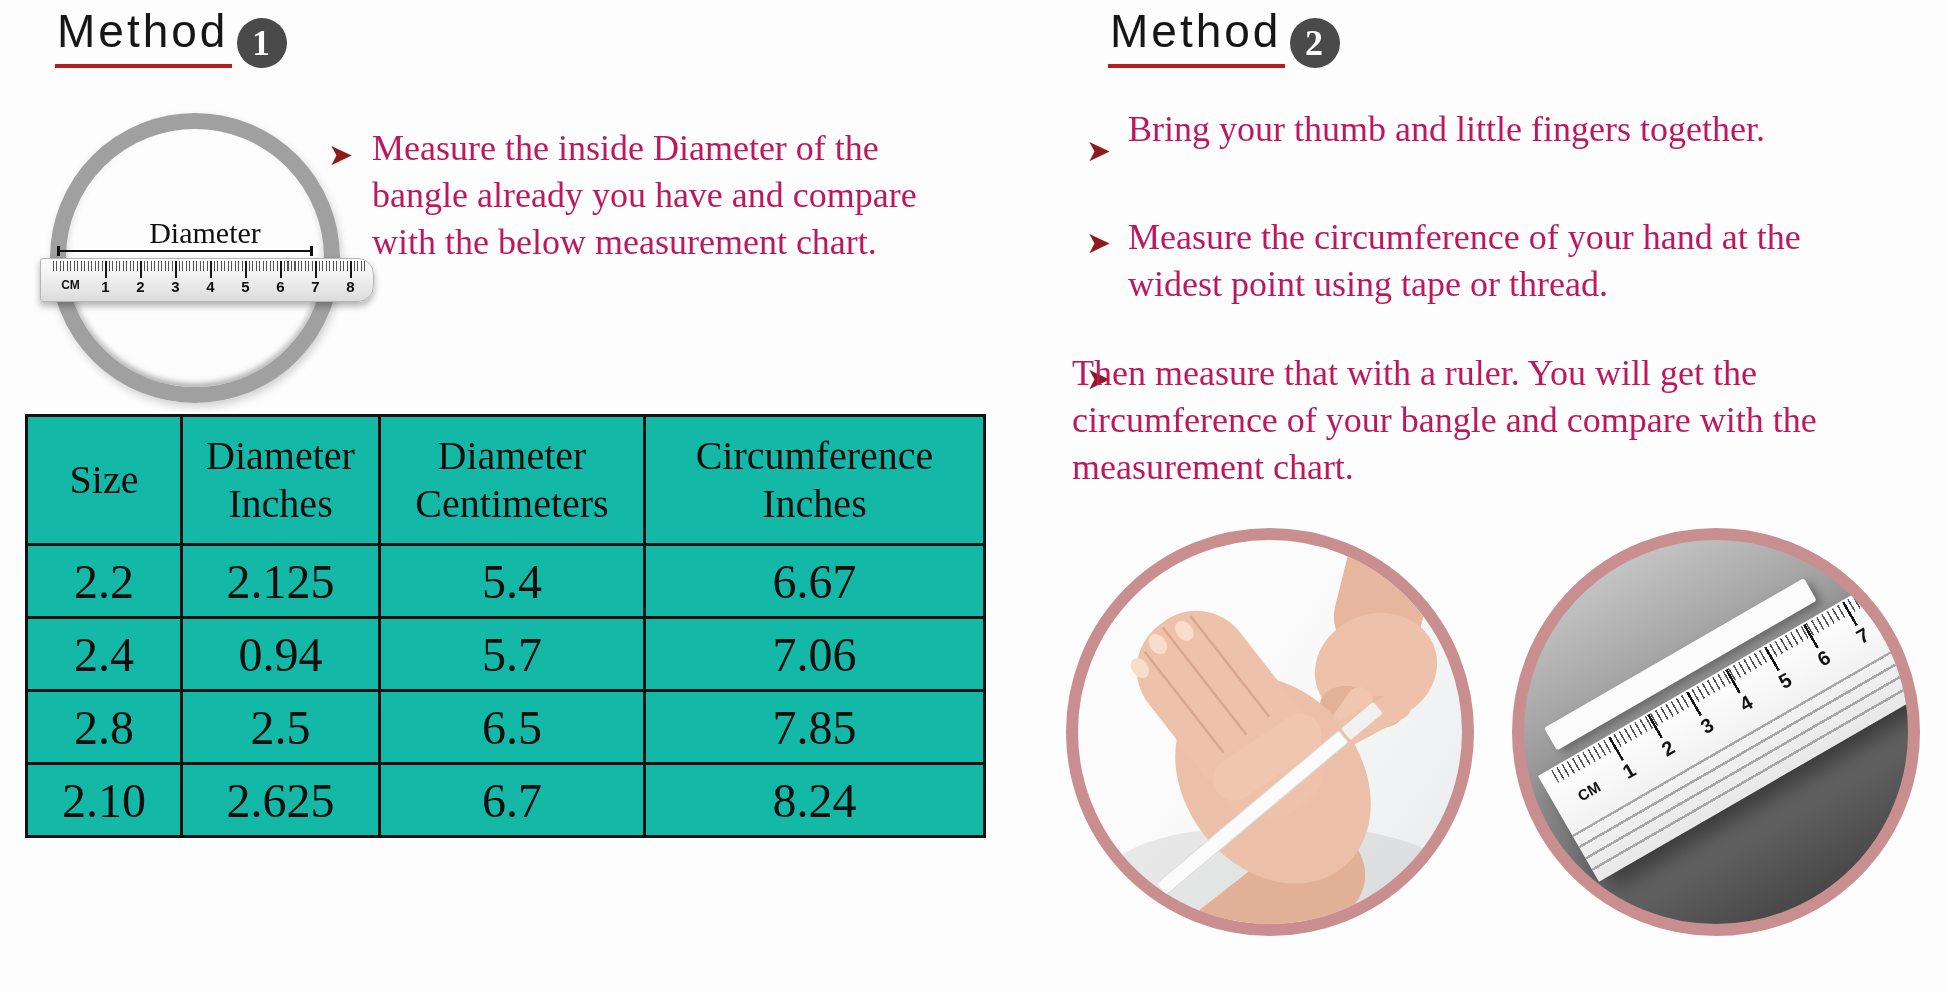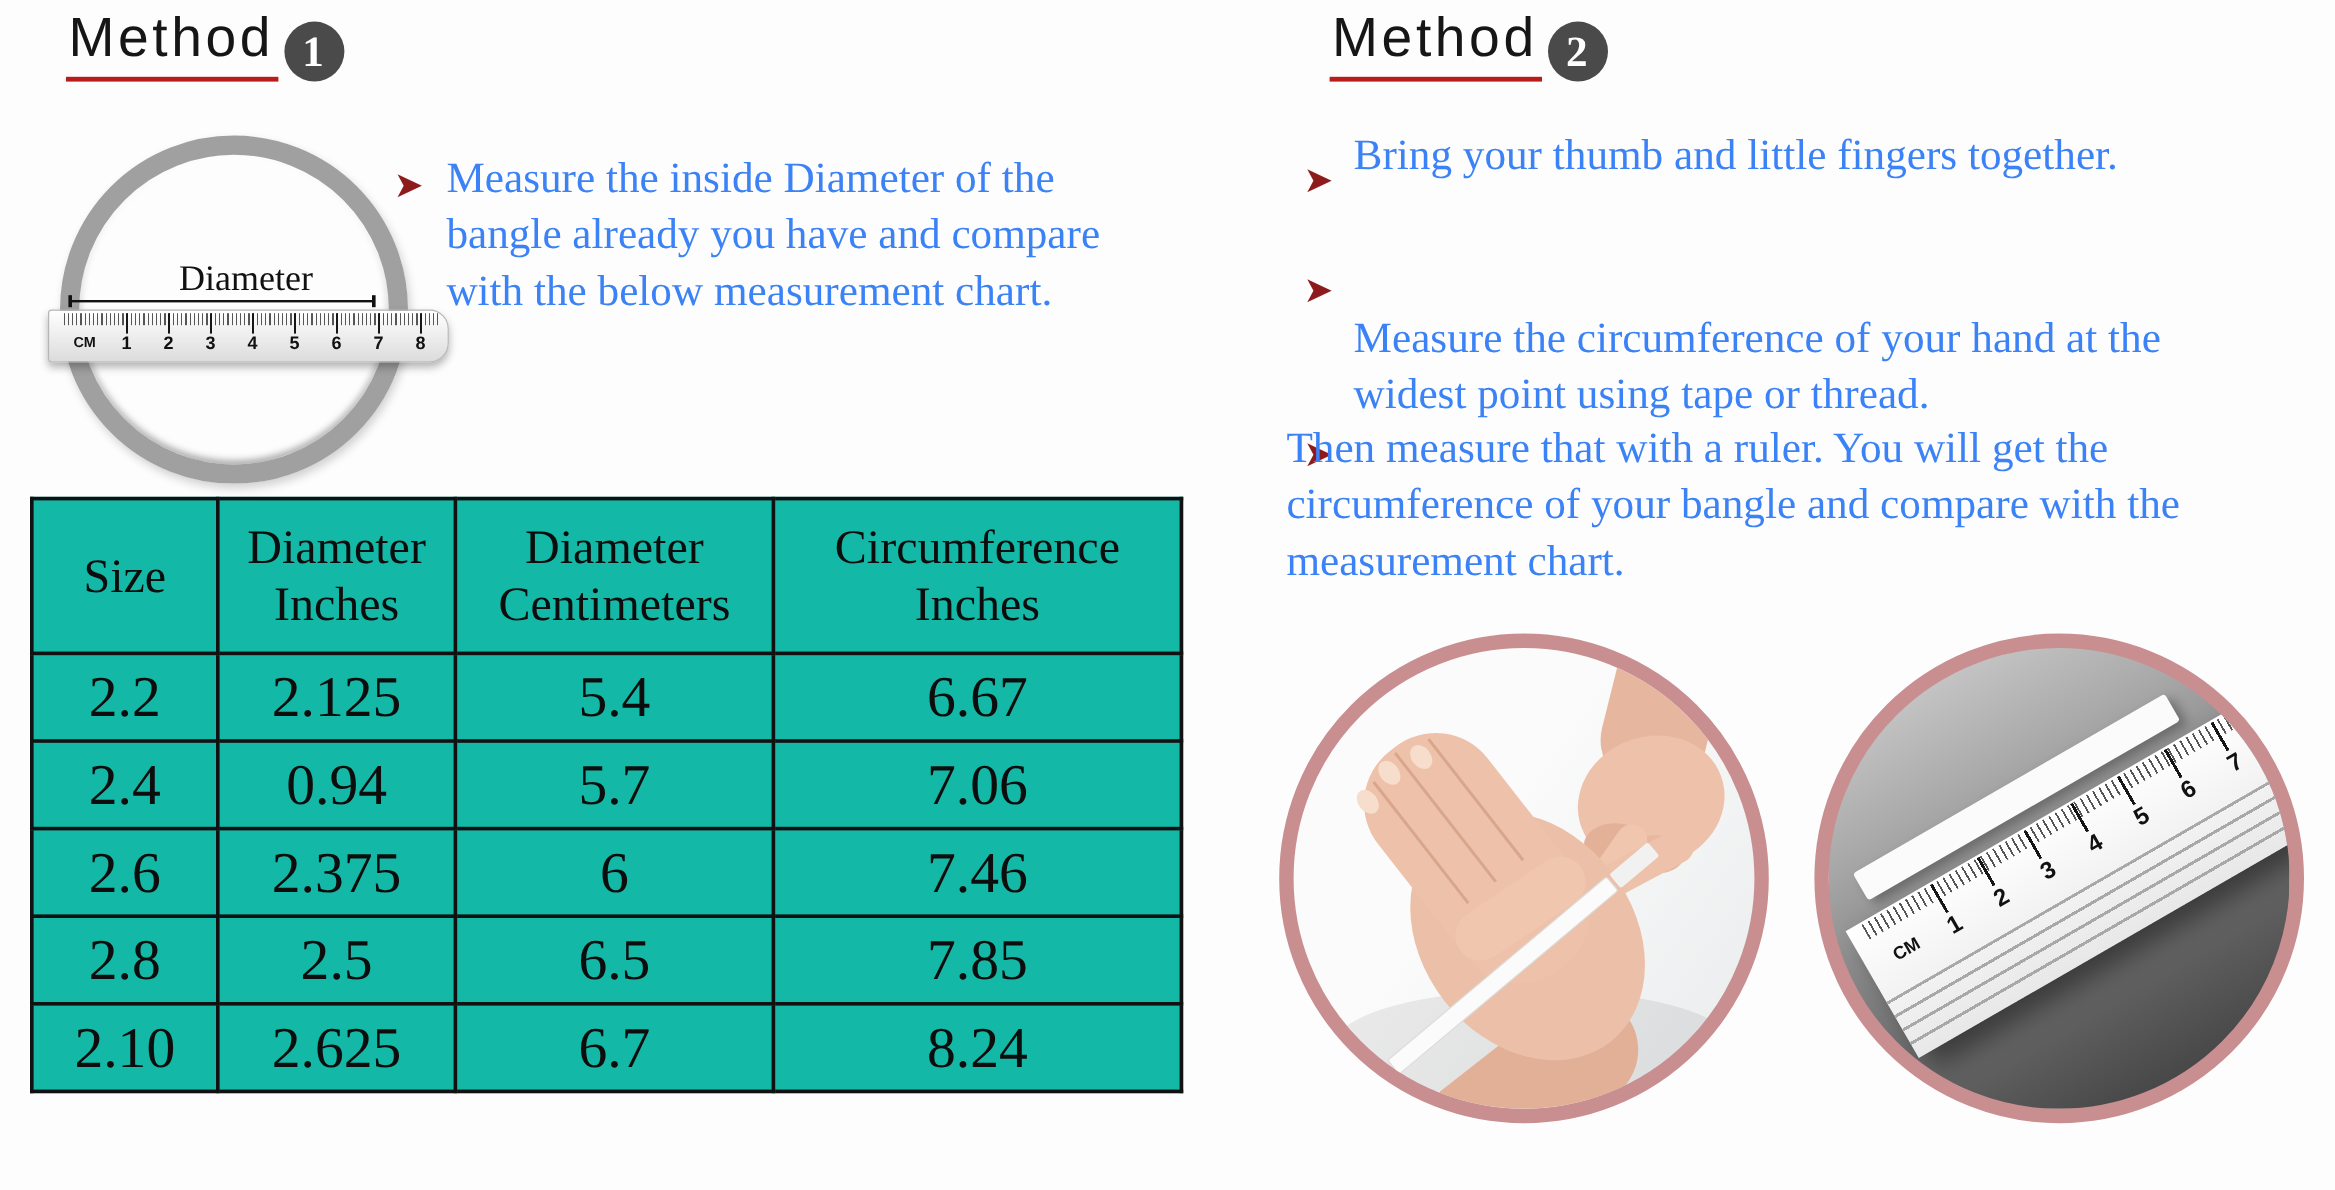--- a/index.html
+++ b/index.html
@@ -21,21 +21,21 @@
     font-weight:bold;font-size:36px;line-height:50px;text-align:center;
     margin-left:5px;vertical-align:-8px;
   }
   
   .arrow{
     position:absolute;color:#8e1b1b;font-size:30px;line-height:30px;
     font-family:"DejaVu Sans",sans-serif;
   }
   .btext{
     position:absolute;font-family:"Liberation Serif",serif;font-size:36px;
-    line-height:47px;color:#3b82f6;white-space:pre-line;
+    line-height:47px;color:#be185d;white-space:pre-line;
   }
   
   .bangle{position:absolute;left:20px;top:100px;width:370px;height:330px;}
   .ring{
     position:absolute;left:30px;top:13px;width:258px;height:258px;
     border:16px solid #a0a0a0;border-radius:50%;
     box-shadow:inset 0 3px 5px rgba(255,255,255,.9),
                inset 0 -3px 6px rgba(0,0,0,.35),
                2px 4px 8px rgba(0,0,0,.18);
   }
@@ -166,26 +166,20 @@
         <td>5.4</td>
         <td>6.67</td>
       </tr>
       <tr>
         <td>2.4</td>
         <td>0.94</td>
         <td>5.7</td>
         <td>7.06</td>
       </tr>
       <tr>
-        <td>2.6</td>
-        <td>2.375</td>
-        <td>6</td>
-        <td>7.46</td>
-      </tr>
-      <tr>
         <td>2.8</td>
         <td>2.5</td>
         <td>6.5</td>
         <td>7.85</td>
       </tr>
       <tr>
         <td>2.10</td>
         <td>2.625</td>
         <td>6.7</td>
         <td>8.24</td>
@@ -194,21 +188,21 @@
 </table>
 
 <div class="method-title" style="left:1108px;top:4px;">
   <span class="t">Method</span><span class="badge">2</span>
 </div>
 
 <span class="arrow" style="left:1086px;top:136px;">➤</span>
 <div class="btext" style="left:1128px;top:106px;width:790px;font-family:Liberation Serif, serif;">Bring your thumb and little fingers together.</div>
 
 <span class="arrow" style="left:1086px;top:228px;">➤</span>
-<div class="btext" style="left:1128px;top:214px;width:790px;margin-top:44px;">Measure the circumference of your hand at the
+<div class="btext" style="left:1128px;top:214px;width:790px;">Measure the circumference of your hand at the
 widest point using tape or thread.</div>
 
 <span class="arrow" style="left:1086px;top:364px;">➤</span>
 <div class="btext" style="left:1072px;top:350px;width:800px;">Then measure that with a ruler. You will get the
 circumference of your bangle and compare with the
 measurement chart.</div>
 
 <div class="photo-circle" id="circle-hand">
   <svg width="384" height="384" viewBox="0 0 384 384">
     <ellipse cx="200" cy="330" rx="165" ry="45" fill="rgba(0,0,0,0.07)"></ellipse>

